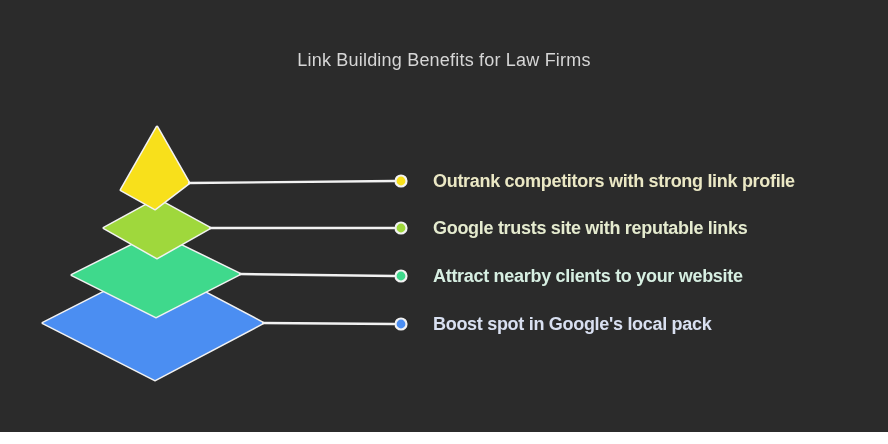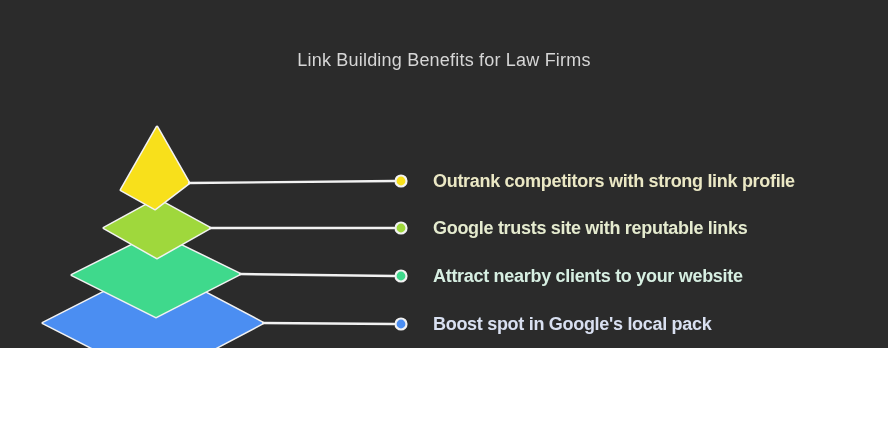--- a/index.html
+++ b/index.html
@@ -2,21 +2,21 @@
 <html><head>
 <meta charset="utf-8">
 <style>
   html, body {
     margin: 0;
     padding: 0;
   }
   .canvas {
     position: relative;
     width: 888px;
-    height: 348px;
+    height: 432px;
     overflow: hidden;
     font-family: "Liberation Sans", sans-serif;
   }
   svg { display: block; }
   .title-text {
     font-family: "Liberation Sans", sans-serif;
     font-size: 18px;
     font-weight: 500;
     letter-spacing: 0.2px;
   }

